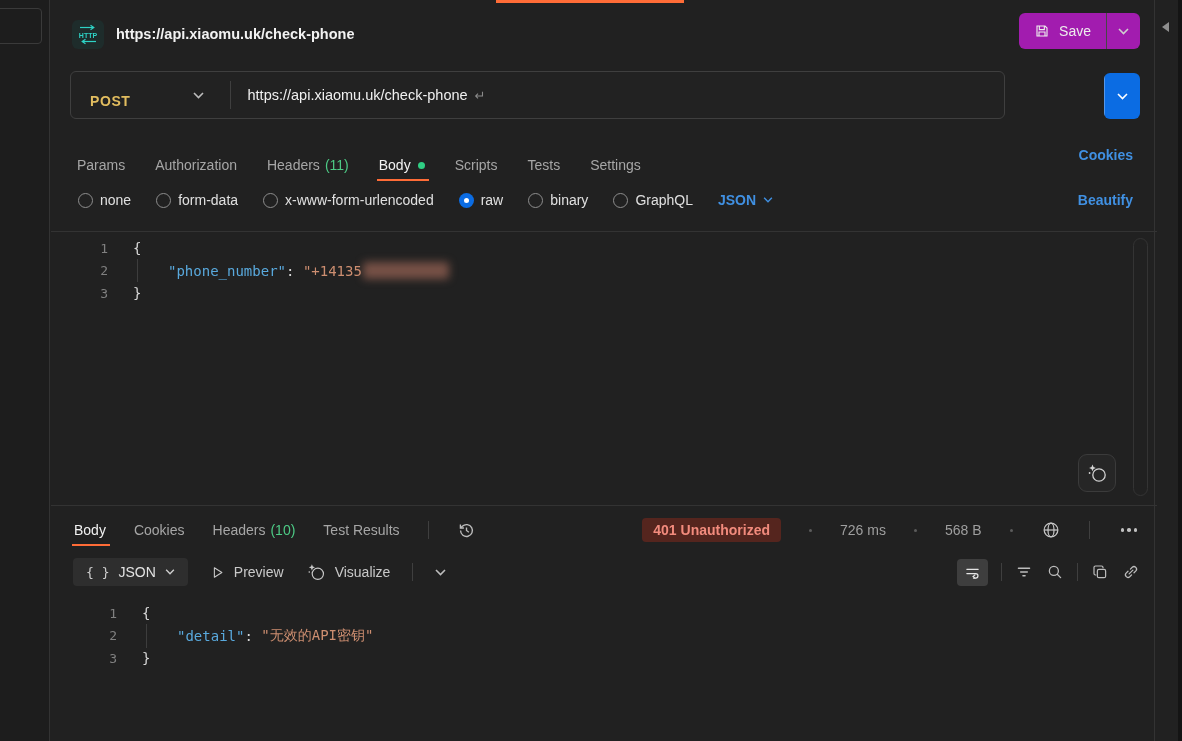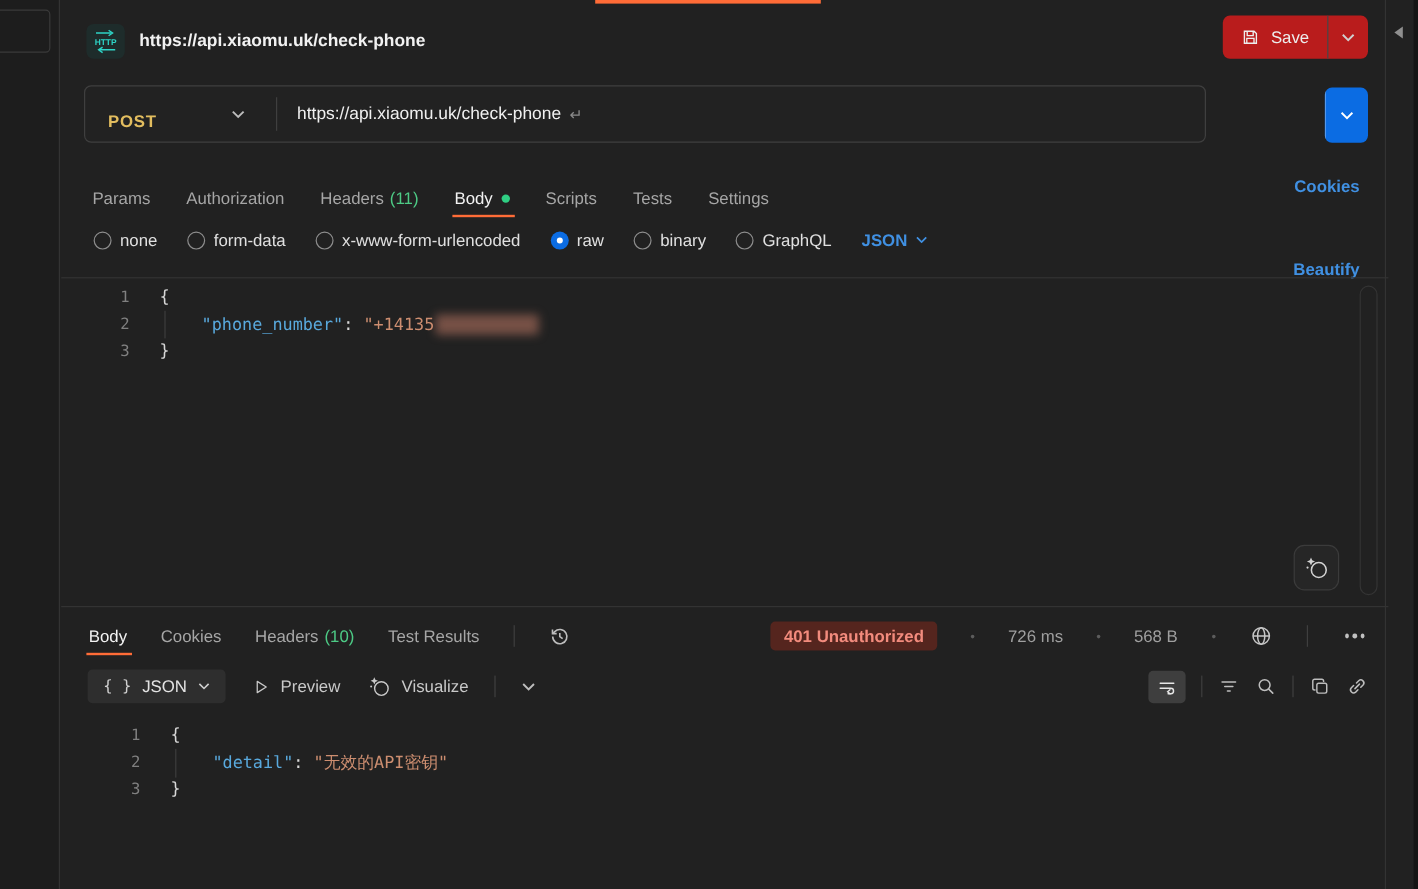--- a/index.html
+++ b/index.html
@@ -21,21 +21,21 @@
   
   .right-strip { position:absolute; right:0; top:0; width:24px; height:100%; background:#212121; border-left:1px solid #333; }
   .collapse-arrow { position:absolute; top:22px; left:7px; width:0; height:0; border-top:5px solid transparent; border-bottom:5px solid transparent; border-right:7px solid #8f8f8f; }
 
   .main { position:absolute; left:51px; top:0; width:1106px; height:100%; }
 
   
   .header { position:absolute; top:10px; left:0; right:0; height:48px; display:flex; align-items:center; }
   .http-badge { margin-left:21px; width:32px; height:29px; border-radius:6px; background:#1e2c2b; display:flex; align-items:center; justify-content:center; }
   .doc-title { margin-left:12px; font-size:14.5px; font-weight:bold; color:#f2f2f2; }
-  .save-group { position:absolute; right:17px; top:3px; height:36px; display:flex; background:#b91c1c; border-radius:6px; overflow:hidden; }
+  .save-group { position:absolute; right:17px; top:3px; height:36px; display:flex; background:#a21caf; border-radius:6px; overflow:hidden; }
   .save-main { display:flex; align-items:center; gap:9px; padding:0 15px; color:#ededed; cursor:pointer; }
   .save-caret { width:34px; display:flex; align-items:center; justify-content:center; border-left:1px solid #474747; cursor:pointer; }
 
   
   .req-row { position:absolute; top:71px; left:0; right:0; height:50px; }
   .url-box { position:absolute; left:19px; top:0; width:935px; height:48px; border:1px solid #3f3f3f; border-radius:6px; background:#222222; display:flex; align-items:center; }
   .method { margin-left:19px; color:var(--method-post); font-weight:bold; letter-spacing:.6px;margin-top:12px; }
   .method-caret { margin-left:62px; color:#bdbdbd; cursor:pointer; }
   .url-divider { width:1px; height:28px; background:#3f3f3f; margin-left:26px; }
   .url-text { margin-left:17px; font-size:14.5px; color:#f0f0f0; white-space:pre; }
@@ -53,21 +53,21 @@
   .tab.active::after { content:""; position:absolute; left:-2px; right:-4px; bottom:-8px; height:2px; background:var(--accent-orange); }
   .cookies-link { position:absolute; right:24px; color:var(--link-blue); font-weight:600; cursor:pointer; }
 
   
   .modes { position:absolute; top:186px; left:0; right:0; height:28px; display:flex; align-items:center; gap:25px; padding-left:27px; color:#e0e0e0; }
   .mode { display:flex; align-items:flex-end; gap:7px; cursor:pointer; }
   .radio { width:15px; height:15px; border-radius:50%; border:1px solid #8d8d8d; flex-shrink:0; }
   .radio.checked { border:none; background:var(--send-blue); position:relative; }
   .radio.checked::after { content:""; position:absolute; left:5px; top:5px; width:5px; height:5px; border-radius:50%; background:#fff; }
   .lang-select { display:flex; align-items:center; gap:7px; color:var(--link-blue); font-weight:600; cursor:pointer; }
-  .beautify { position:absolute; right:24px; color:var(--link-blue); font-weight:600; cursor:pointer;margin-top:24px; }
+  .beautify { position:absolute; right:24px; color:var(--link-blue); font-weight:600; cursor:pointer; }
 
   
   .editor { position:absolute; top:231px; left:0; right:0; height:274px; border-top:1px solid #333;
             font-family:"DejaVu Sans Mono", monospace; font-size:14px; padding-top:5px; }
   .code-line { display:flex; align-items:center; height:22.5px; }
   .gutter { width:57px; flex-shrink:0; text-align:right; color:#808080; font-size:13px; }
   .code { margin-left:25px; position:relative; color:#d8d8d8; white-space:pre; display:flex; align-items:center; }
   .code.indented { padding-left:35px; }
   .indent-guide { position:absolute; left:4px; top:-3px; bottom:-3px; width:1px; background:#3d3d3d; }
   .tok-key { color:var(--code-key); }

